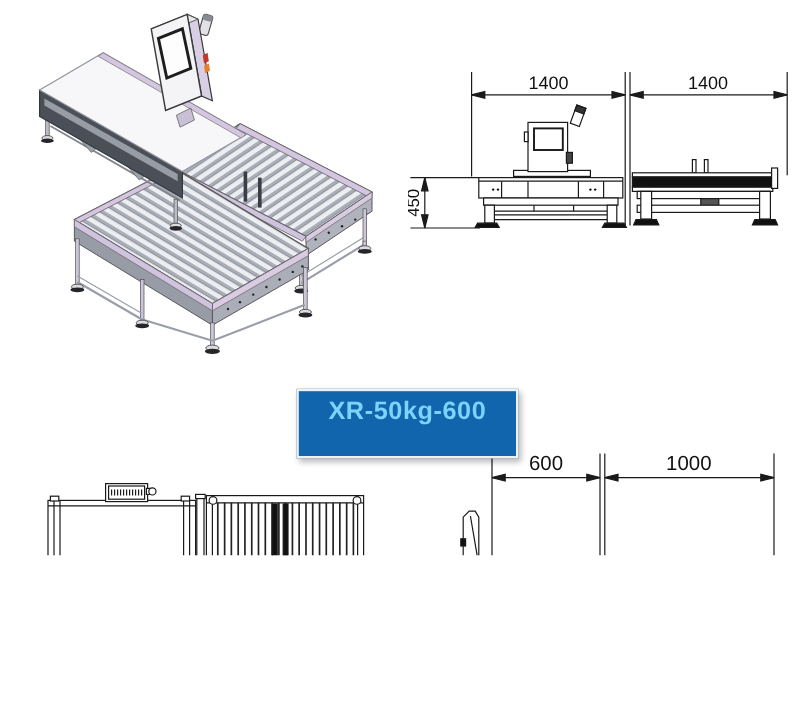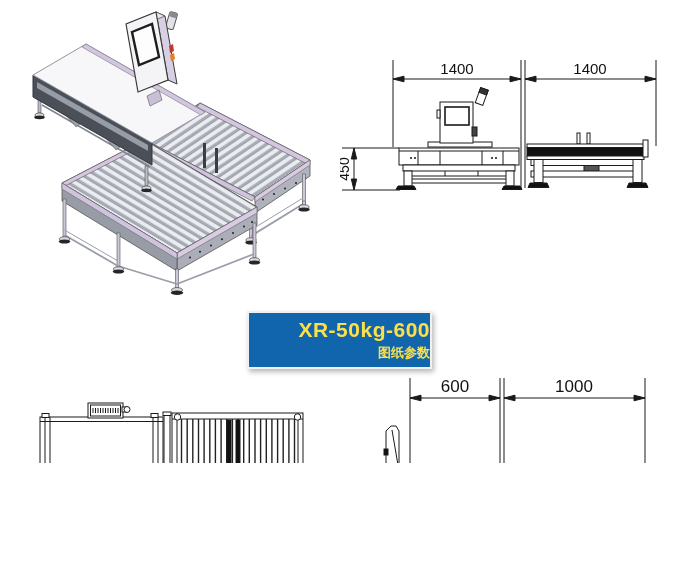--- a/index.html
+++ b/index.html
@@ -1,22 +1,22 @@
 <!DOCTYPE html>
 <html><head>
 <meta charset="utf-8">
 <style>
   html,body{margin:0;padding:0;background:#ffffff;}
   .sheet{position:relative;width:676px;height:463px;background:#ffffff;overflow:hidden;
          font-family:"Liberation Sans",sans-serif;}
   .view{position:absolute;}
   svg text{font-family:"Liberation Sans",sans-serif;fill:#111;stroke:none;}
-  .model-label{position:absolute;left:247px;top:311px;width:181px;height:54px;
+  .model-label{position:absolute;left:247px;top:324px;width:181px;height:54px;
     background:#1165ad;border:2px solid #f0f0f0;box-shadow:2px 3px 5px rgba(0,0,0,.28);
-    color:#fde047;text-align:right;z-index:5;}
+    color:#7dd3fc;text-align:center;z-index:5;}
   .model-label .title{font-size:21px;font-weight:bold;margin-top:5px;letter-spacing:.5px;}
   .model-label .subtitle{font-size:13px;font-weight:bold;margin-top:2px;}
 </style>
 </head>
 <body>
 
 <div class="sheet">
 
   <svg class="view" style="left:0;top:0" width="340" height="300" viewBox="0 0 340 300">
     <defs>
@@ -188,21 +188,20 @@
         <polygon points="629,183 646,183 648,187.5 627,187.5" fill="#111"></polygon>
       </g>
     </g>
     <text x="457" y="74" text-anchor="middle" font-size="15">1400</text>
     <text x="590" y="74" text-anchor="middle" font-size="15">1400</text>
     <text x="345" y="173" text-anchor="middle" font-size="14" transform="rotate(-90 345 169)">450</text>
   </svg>
 
   <div class="model-label">
     <div class="title">XR-50kg-600</div>
-    <div class="subtitle">图纸参数</div>
   </div>
 
   <svg class="view" style="left:10px;top:395px" width="310" height="192" viewBox="10 395 310 192">
     <g stroke="#1a1a1a" stroke-width="1" fill="none">
 
       <g>
         <rect x="40" y="417" width="123" height="61" fill="#fff"></rect>
         <line x1="40" y1="421.5" x2="163" y2="421.5"></line>
         <line x1="40" y1="473.5" x2="163" y2="473.5"></line>
         <line x1="45" y1="417" x2="45" y2="478"></line>

